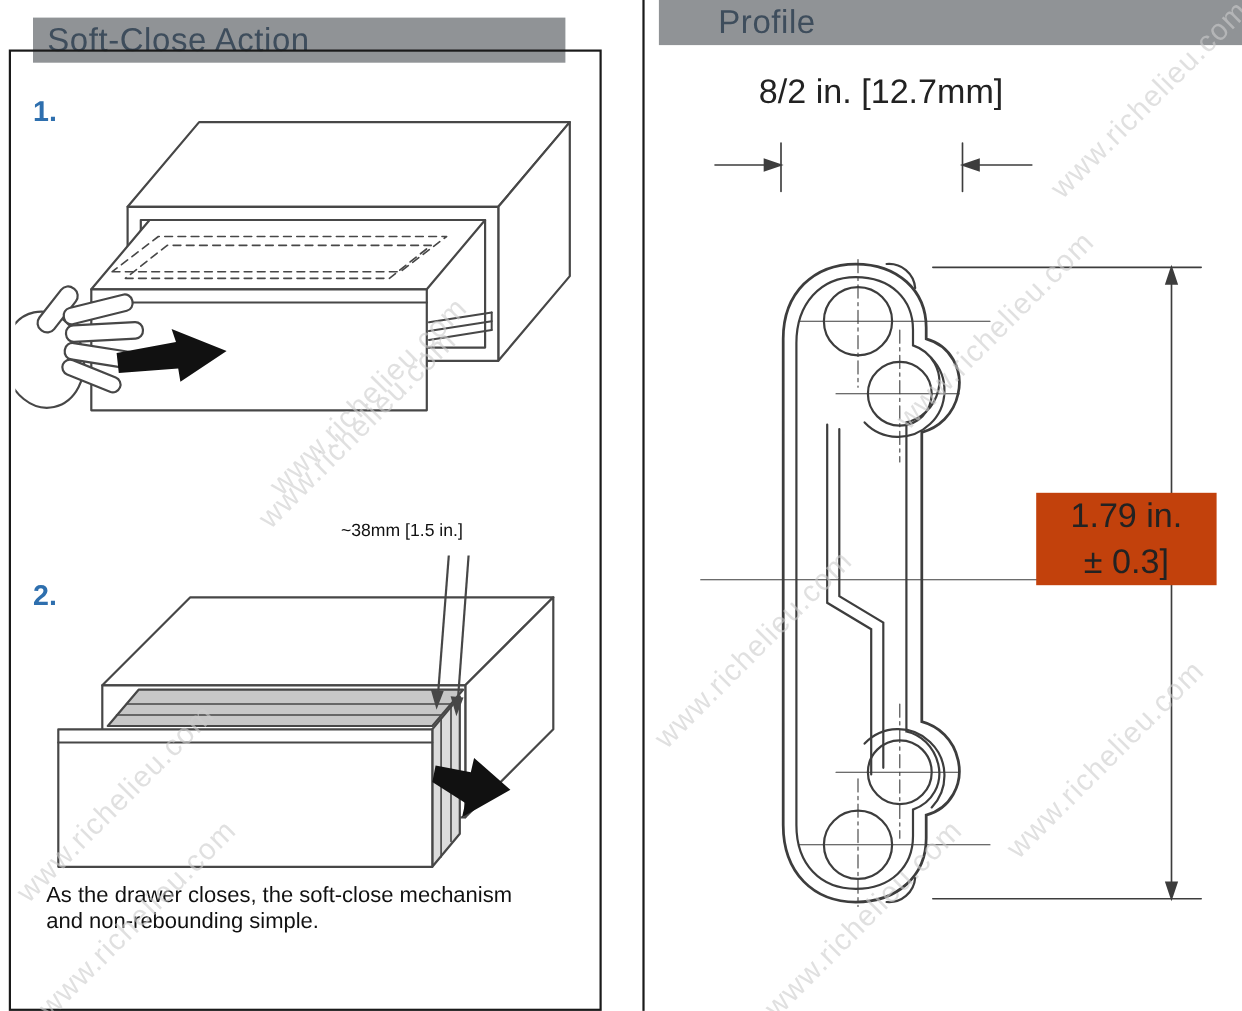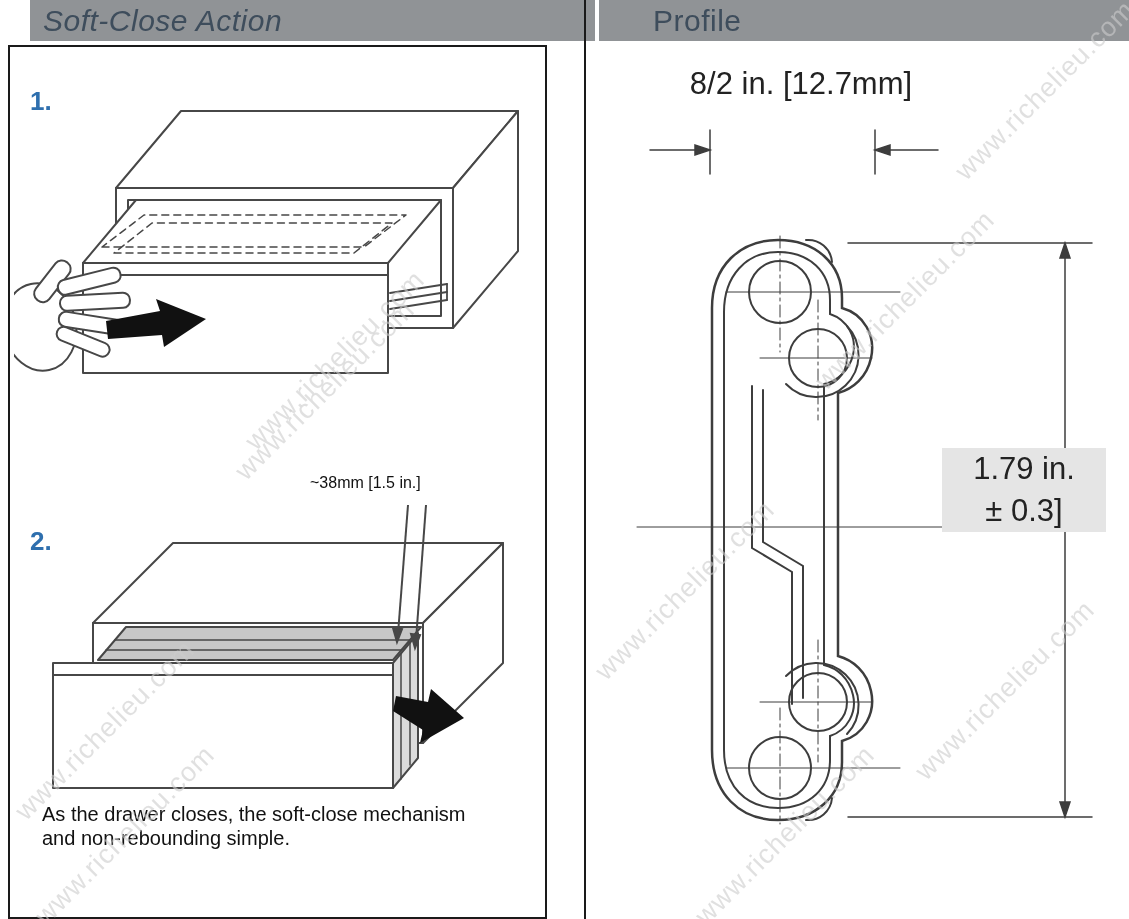--- a/index.html
+++ b/index.html
@@ -5,38 +5,38 @@
   html,body{margin:0;padding:0;}
   body{
     width:1129px;height:919px;position:relative;overflow:hidden;
     background:#ffffff;color:#1a1a1a;
     font-family:"Liberation Sans",sans-serif;
   }
   .hdr{
     position:absolute;height:41px;background:#909396;color:#3e4d5c;
     font-size:30px;line-height:41px;letter-spacing:.5px;box-sizing:border-box;
   }
-  .hdr-left{left:30px;top:0;width:565px;padding-left:13px;font-style:italic;}
+  .hdr-left{left:30px;top:16px;width:484px;padding-left:13px;}
   .rpanel{position:absolute;left:584px;top:0;width:545px;height:919px;border-left:2px solid #1a1a1a;}
   .hdr-right{left:13px;top:0;width:532px;padding-left:54px;}
   .lbox{position:absolute;left:8px;top:45px;width:535px;height:870px;border:2px solid #1a1a1a;}
   .stepnum{position:absolute;color:#2e6fae;font-size:26px;font-weight:bold;}
   .step1num{left:20px;top:39px;}
   .step2num{left:20px;top:479px;}
   .caption{position:absolute;font-size:20px;line-height:24px;color:#111;}
   .cap1{left:32px;top:341px;}
   .cap2{left:32px;top:755px;}
   .dim38{position:absolute;left:300px;top:427px;font-size:16px;color:#111;}
   .illus1{position:absolute;left:4px;top:48px;width:535px;height:290px;}
   .illus2{position:absolute;left:4px;top:413px;width:535px;height:340px;}
   .wdim{position:absolute;left:60px;top:66px;width:310px;text-align:center;font-size:31px;color:#222;}
   .profsvg{position:absolute;left:14px;top:50px;width:529px;height:860px;}
   .hdim{
     position:absolute;left:356px;top:448px;width:164px;text-align:center;
-    font-size:31px;line-height:42px;background:#e5e5e5;z-index:2;color:#222;
+    font-size:31px;line-height:42px;background:#c2410c;z-index:2;color:#222;
   }
   .wm{
     position:absolute;color:#cdcdcd;opacity:.6;font-size:27px;letter-spacing:1px;
     transform:rotate(-45deg);transform-origin:left center;white-space:nowrap;
     z-index:5;pointer-events:none;
   }
 </style>
 </head>
 <body>
 

